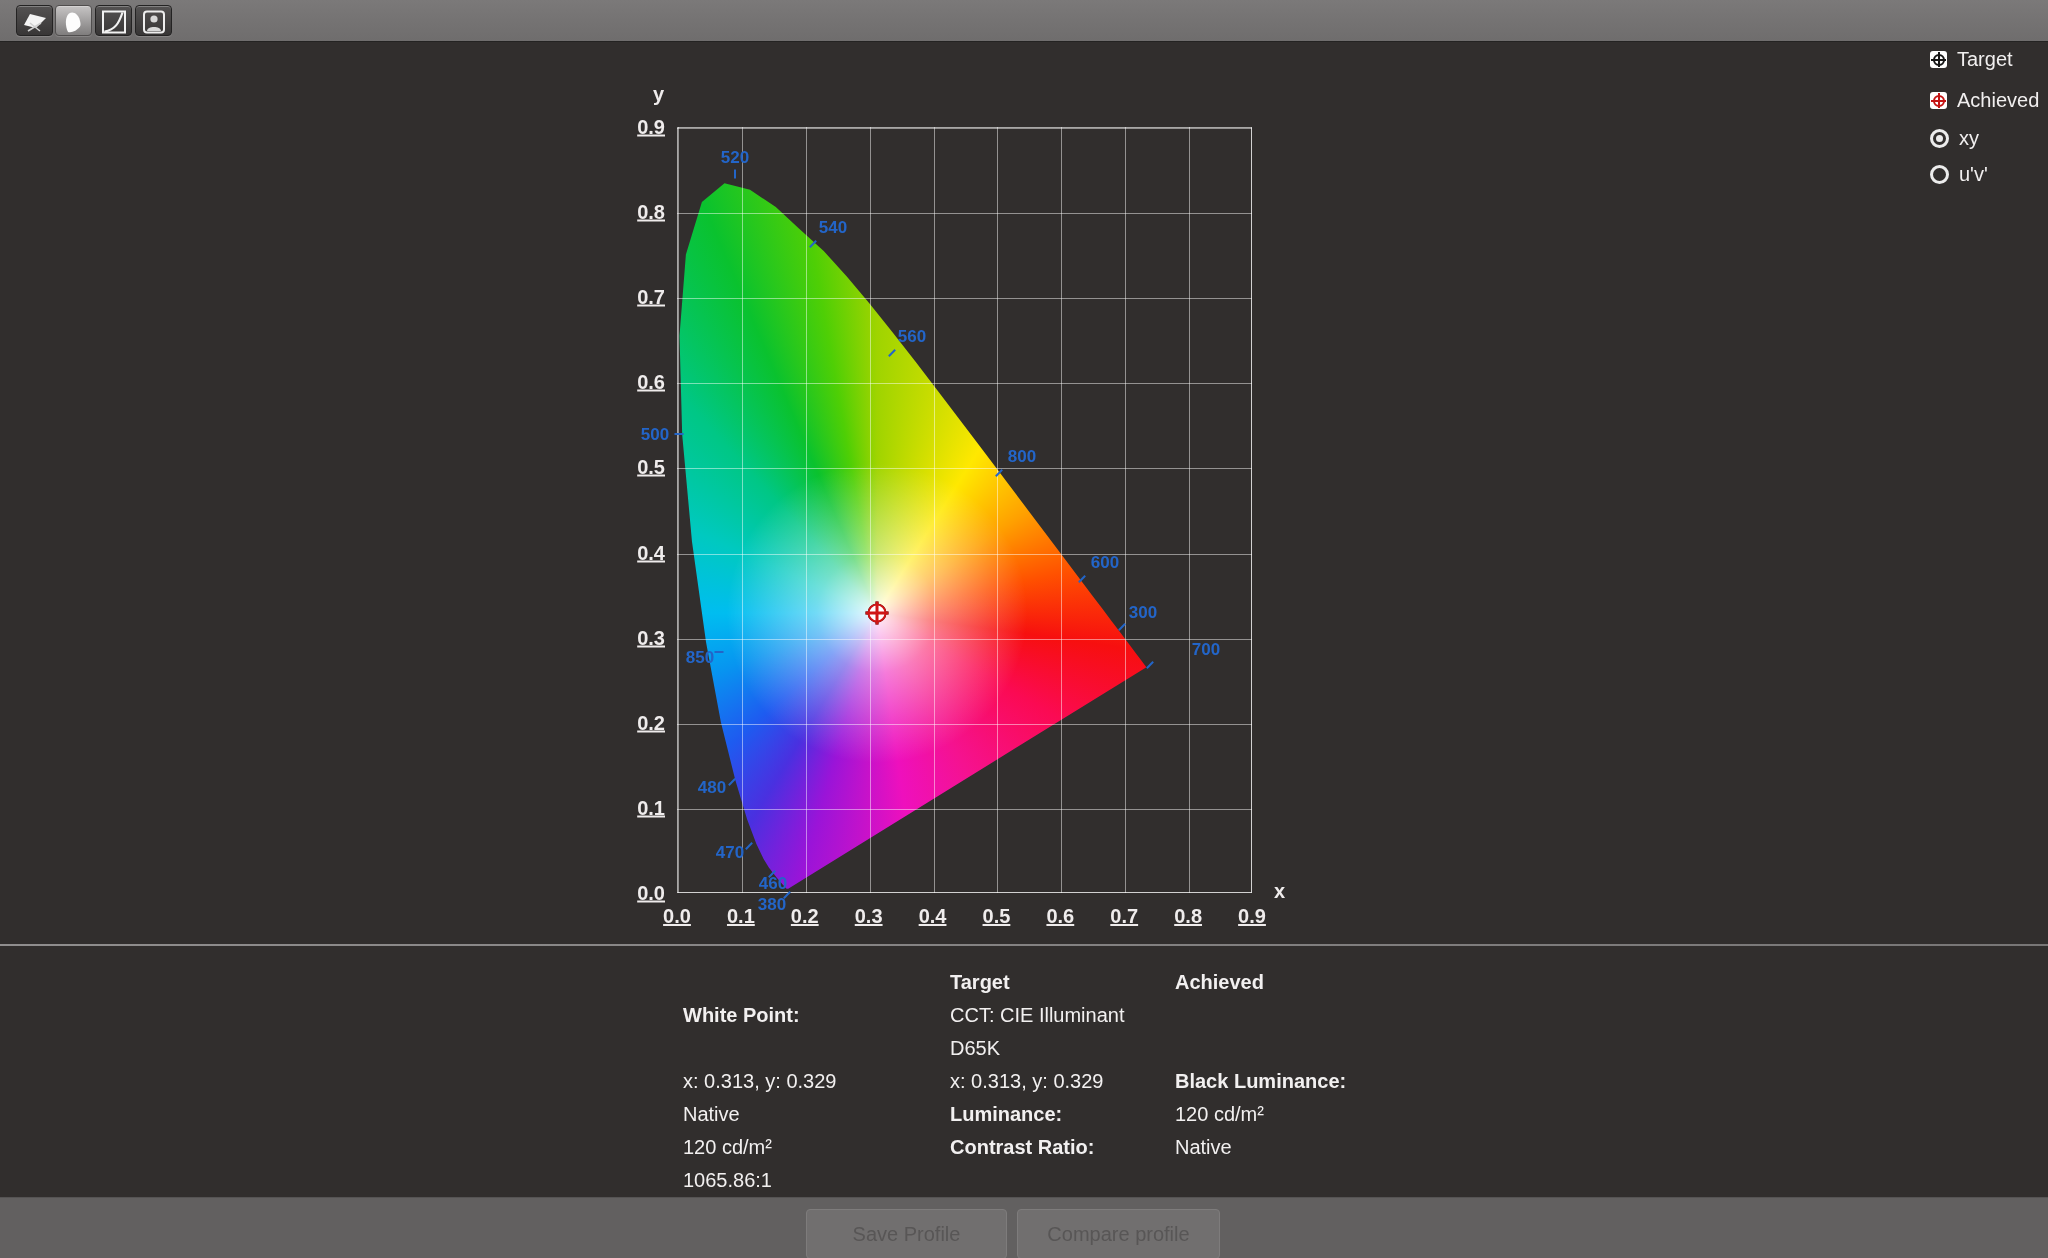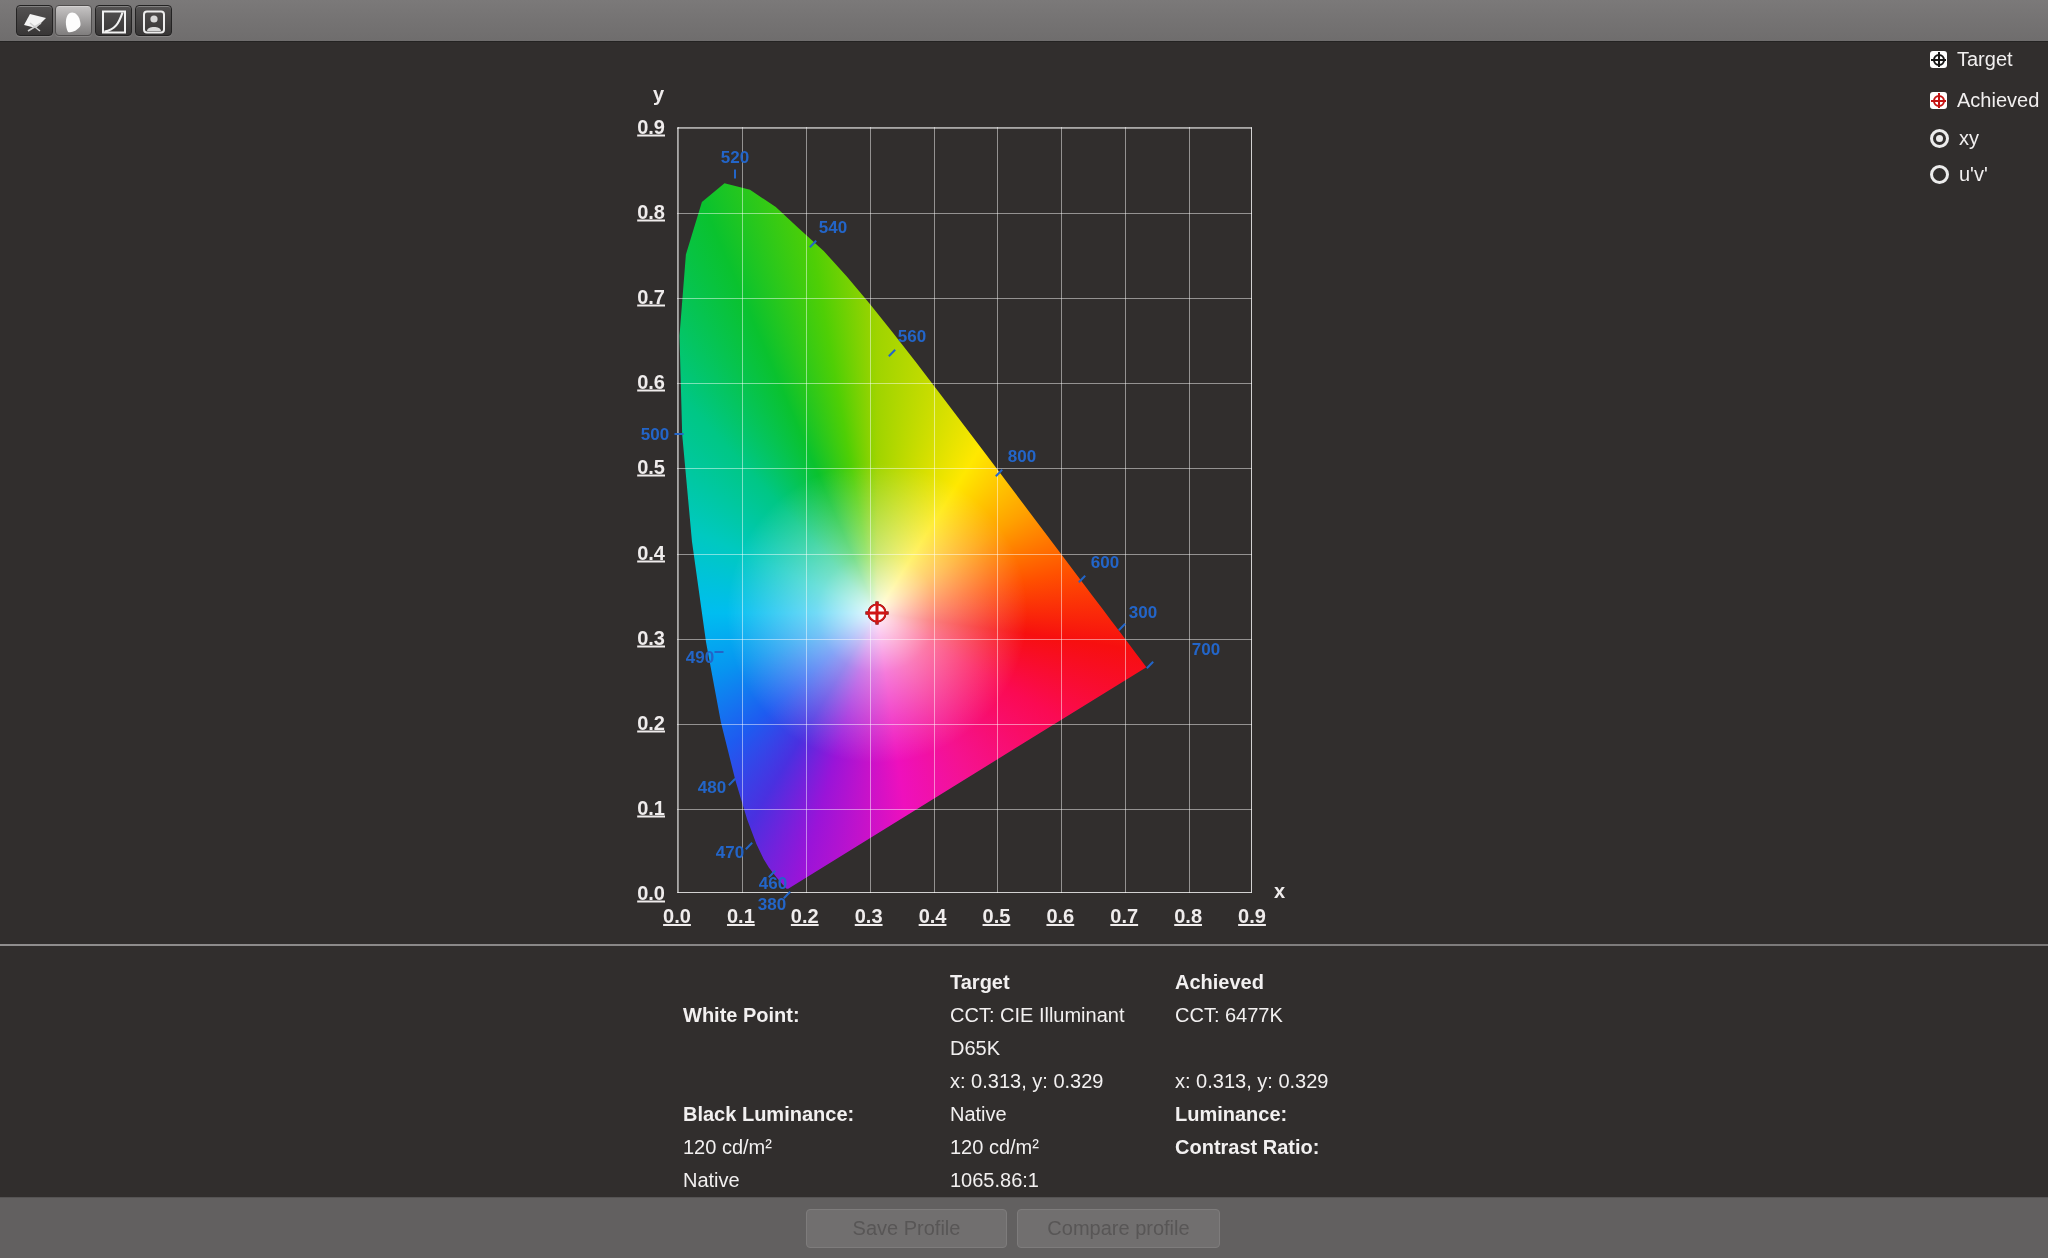--- a/index.html
+++ b/index.html
@@ -95,21 +95,21 @@
   }
   .results .hdr{font-weight:700;}
   .results .lbl{font-weight:700;}
   .results .val{font-weight:400;}
   
   .footer{
     position:absolute;left:0;top:1197px;width:2048px;height:61px;
     background:#626060;border-top:1px solid #555353;
   }
   .footer-btn{
-    position:absolute;top:11px;height:39px;border-radius:4px;
+    position:absolute;top:11px;height:50px;border-radius:4px;
     background:#716f6f;border:1px solid #7e7c7c;
     color:#585656;font-size:20px;font-family:"Liberation Sans",sans-serif;
     text-align:center;cursor:default;
   }
 </style>
 </head>
 <body>
 
 <div class="toolbar">
   <button class="tb-btn" style="left:16px" title="">
@@ -177,21 +177,21 @@
     </div>
   <div id="wlLabels">
       <span class="wl-label" style="left: 95px; top: 778px;">380</span>
       <span class="wl-tick" style="left: 110px; top: 768px; --rot: 45deg;"></span>
       <span class="wl-label" style="left: 96px; top: 757px;">460</span>
       <span class="wl-tick" style="left: 95px; top: 747px; --rot: 45deg;"></span>
       <span class="wl-label" style="left: 53px; top: 726px;">470</span>
       <span class="wl-tick" style="left: 72px; top: 719px; --rot: 45deg;"></span>
       <span class="wl-label" style="left: 35px; top: 661px;">480</span>
       <span class="wl-tick" style="left: 55px; top: 655px; --rot: 45deg;"></span>
-      <span class="wl-label" style="left: 23px; top: 531px;">490</span>
+      <span class="wl-label" style="left: 23px; top: 531px;">850</span>
       <span class="wl-tick" style="left: 42px; top: 525px; --rot: 90deg;"></span>
       <span class="wl-label" style="left: -22px; top: 308px;">500</span>
       <span class="wl-tick" style="left: 2px; top: 307px; --rot: 90deg;"></span>
       <span class="wl-label" style="left: 58px; top: 31px;">520</span>
       <span class="wl-tick" style="left: 58px; top: 47px; --rot: 0deg;"></span>
       <span class="wl-label" style="left: 156px; top: 101px;">540</span>
       <span class="wl-tick" style="left: 136px; top: 117px; --rot: 45deg;"></span>
       <span class="wl-label" style="left: 235px; top: 210px;">560</span>
       <span class="wl-tick" style="left: 215px; top: 226px; --rot: 45deg;"></span>
       <span class="wl-label" style="left: 345px; top: 330px;">800</span>
@@ -232,21 +232,20 @@
 
 <div class="divider"></div>
 
 <div class="results">
   <div class="hdr"></div>
   <div class="hdr">Target</div>
   <div class="hdr">Achieved</div>
 
   <div class="lbl">White Point:</div>
   <div class="val">CCT: CIE Illuminant D65K</div>
-  <div class="val">CCT: 6477K</div>
 
   <div class="lbl"></div>
   <div class="val">x: 0.313, y: 0.329</div>
   <div class="val">x: 0.313, y: 0.329</div>
 
   <div class="lbl">Black Luminance:</div>
   <div class="val">Native</div>
 
   <div class="lbl">Luminance:</div>
   <div class="val">120 cd/m²</div>

